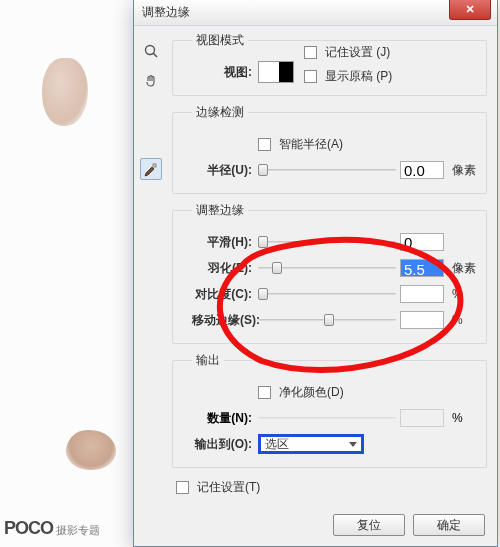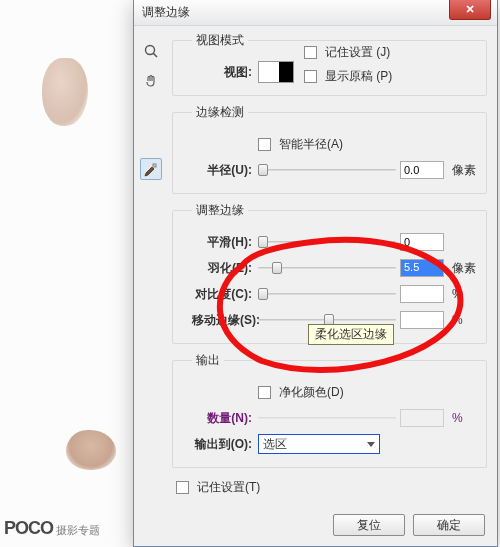--- a/index.html
+++ b/index.html
@@ -21,26 +21,26 @@
   .mainpanel { flex: 1; padding: 6px 10px 6px 4px; font-size: 12px; color: #333; position: relative; }
   fieldset { border: 1px solid #d9d9d9; border-radius: 2px; margin-bottom: 8px; padding: 8px 8px 8px 19px; }
   legend { padding: 0 4px; color: #333; }
   .row { display: flex; align-items: center; height: 22px; margin: 4px 0; gap: 4px; }
   .lab { width: 62px; text-align: right; padding-right: 2px; white-space: nowrap; font-weight: bold; }
   .swatch { width: 36px; height: 22px; border: 1px solid #999; background: linear-gradient(to right,#fff 0 60%,#000 60% 100%); margin-right: 6px; }
   .chk { width: 13px; height: 13px; border: 1px solid #8a8a8a; background: #fff; display: inline-block; margin-right: 4px; flex-shrink: 0; }
   .slider { flex: 1; height: 16px; position: relative; }
   .slider::before { content: ""; position: absolute; left: 0; right: 0; top: 7px; height: 2px; background: linear-gradient(#bdbdbd,#e6e6e6); border-radius: 1px; }
   .thumb { position: absolute; top: 2px; width: 10px; height: 12px; background: linear-gradient(#fafafa,#d8d8d8); border: 1px solid #8a8a8a; border-radius: 2px; }
-  .valbox { width: 44px; height: 18px; border: 1px solid #abadb3; background: #fff; font-size: 11px; padding: 1px 3px; text-align: left; }
+  .valbox { width: 44px; height: 18px; border: 1px solid #abadb3; background: #fff; font-size: 15px; padding: 1px 3px; text-align: left; }
   .valbox.sel { background: #3b82f6; color: #fff; }
   .valbox.dis { background: #f0f0f0; color: #a8a8a8; border-color: #cfcfcf; }
   .unit { width: 30px; padding-left: 4px; }
-  .dis-text { color: #701a75; }
-  .select { width: 122px; height: 20px; border: 1px solid #1d4ed8; background: #fff; display: flex; align-items: center; padding: 0 4px; justify-content: space-between; }
+  .dis-text { color: #000000; }
+  .select { width: 106px; height: 20px; border: 3px solid #1d4ed8; background: #fff; display: flex; align-items: center; padding: 0 4px; justify-content: space-between; }
   .caret { width: 0; height: 0; border-left: 4px solid transparent; border-right: 4px solid transparent; border-top: 5px solid #555; }
   .buttons { position: absolute; right: 12px; bottom: 10px; display: flex; gap: 8px; }
   .btn { width: 72px; height: 22px; background: linear-gradient(#fdfdfd,#e4e4e4); border: 1px solid #8a8a8a; border-radius: 2px; display: flex; align-items: center; justify-content: center; font-size: 12px; }
   .tooltip { position: absolute; left: 140px; top: 298px; background: #ffffe1; border: 1px solid #7a7a50; font-size: 12px; padding: 1px 6px; z-index: 5; }
   .red-circle { position: absolute; left: 34px; top: 210px; width: 270px; height: 140px; z-index: 4; pointer-events: none; }
 </style>
 </head>
 <body>
 
 <div class="canvas-bg"></div>
@@ -180,16 +180,15 @@
       </div>
 
       <div class="buttons">
         <div class="btn">复位</div>
         <div class="btn">确定</div>
       </div>
 
       <svg class="red-circle" viewBox="0 0 270 140">
         <path d="M 40 30 C 10 50, 5 100, 60 125 C 130 150, 250 120, 258 70 C 265 25, 190 -5, 110 6 C 60 12, 45 22, 40 30 Z" fill="none" stroke="#e11" stroke-width="6" stroke-linecap="round"></path>
       </svg>
-      <div class="tooltip">柔化选区边缘</div>
     </div>
   </div>
 </div>
 
 </body></html>

